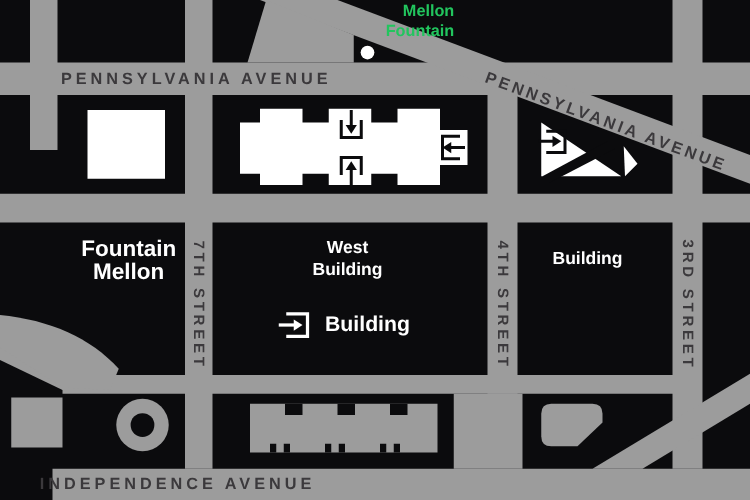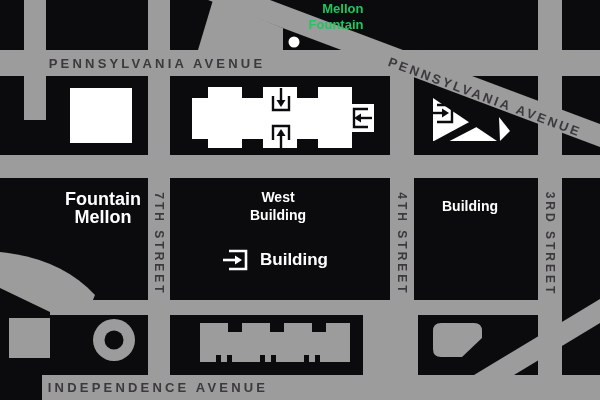--- a/index.html
+++ b/index.html
@@ -101,21 +101,21 @@
     </g>
 
     <g stroke="#ffffff" stroke-width="2.6" fill="none">
       <path d="M229,251 L246,251 L246,269 L229,269"></path>
       <line x1="223" y1="260" x2="236" y2="260"></line>
     </g>
     <polygon points="235,255.5 235,264.5 242,260" fill="#ffffff"></polygon>
   </svg>
 
   <div class="lbl ave" style="left:157px;top:63px;">PENNSYLVANIA AVENUE</div>
-  <div class="lbl ave" style="left:158px;top:387px;">INDEPENDENCE AVENUE</div>
+  <div class="lbl ave" style="left:142px;top:387px;">INDEPENDENCE AVENUE</div>
   <div class="lbl penn" style="left:485px;top:97px;">PENNSYLVANIA AVENUE</div>
   <div class="lbl st" style="left:159px;top:244px;">7TH STREET</div>
   <div class="lbl st" style="left:402px;top:244px;">4TH STREET</div>
   <div class="lbl st" style="left:550px;top:244px;">3RD STREET</div>
 
   <div class="lbl mellon" style="left:336px;top:17px;font-weight:bold;">
     <div>Mellon</div>
     <div>Fountain</div>
   </div>
   <div class="lbl poi" style="left:103px;top:208px;">

